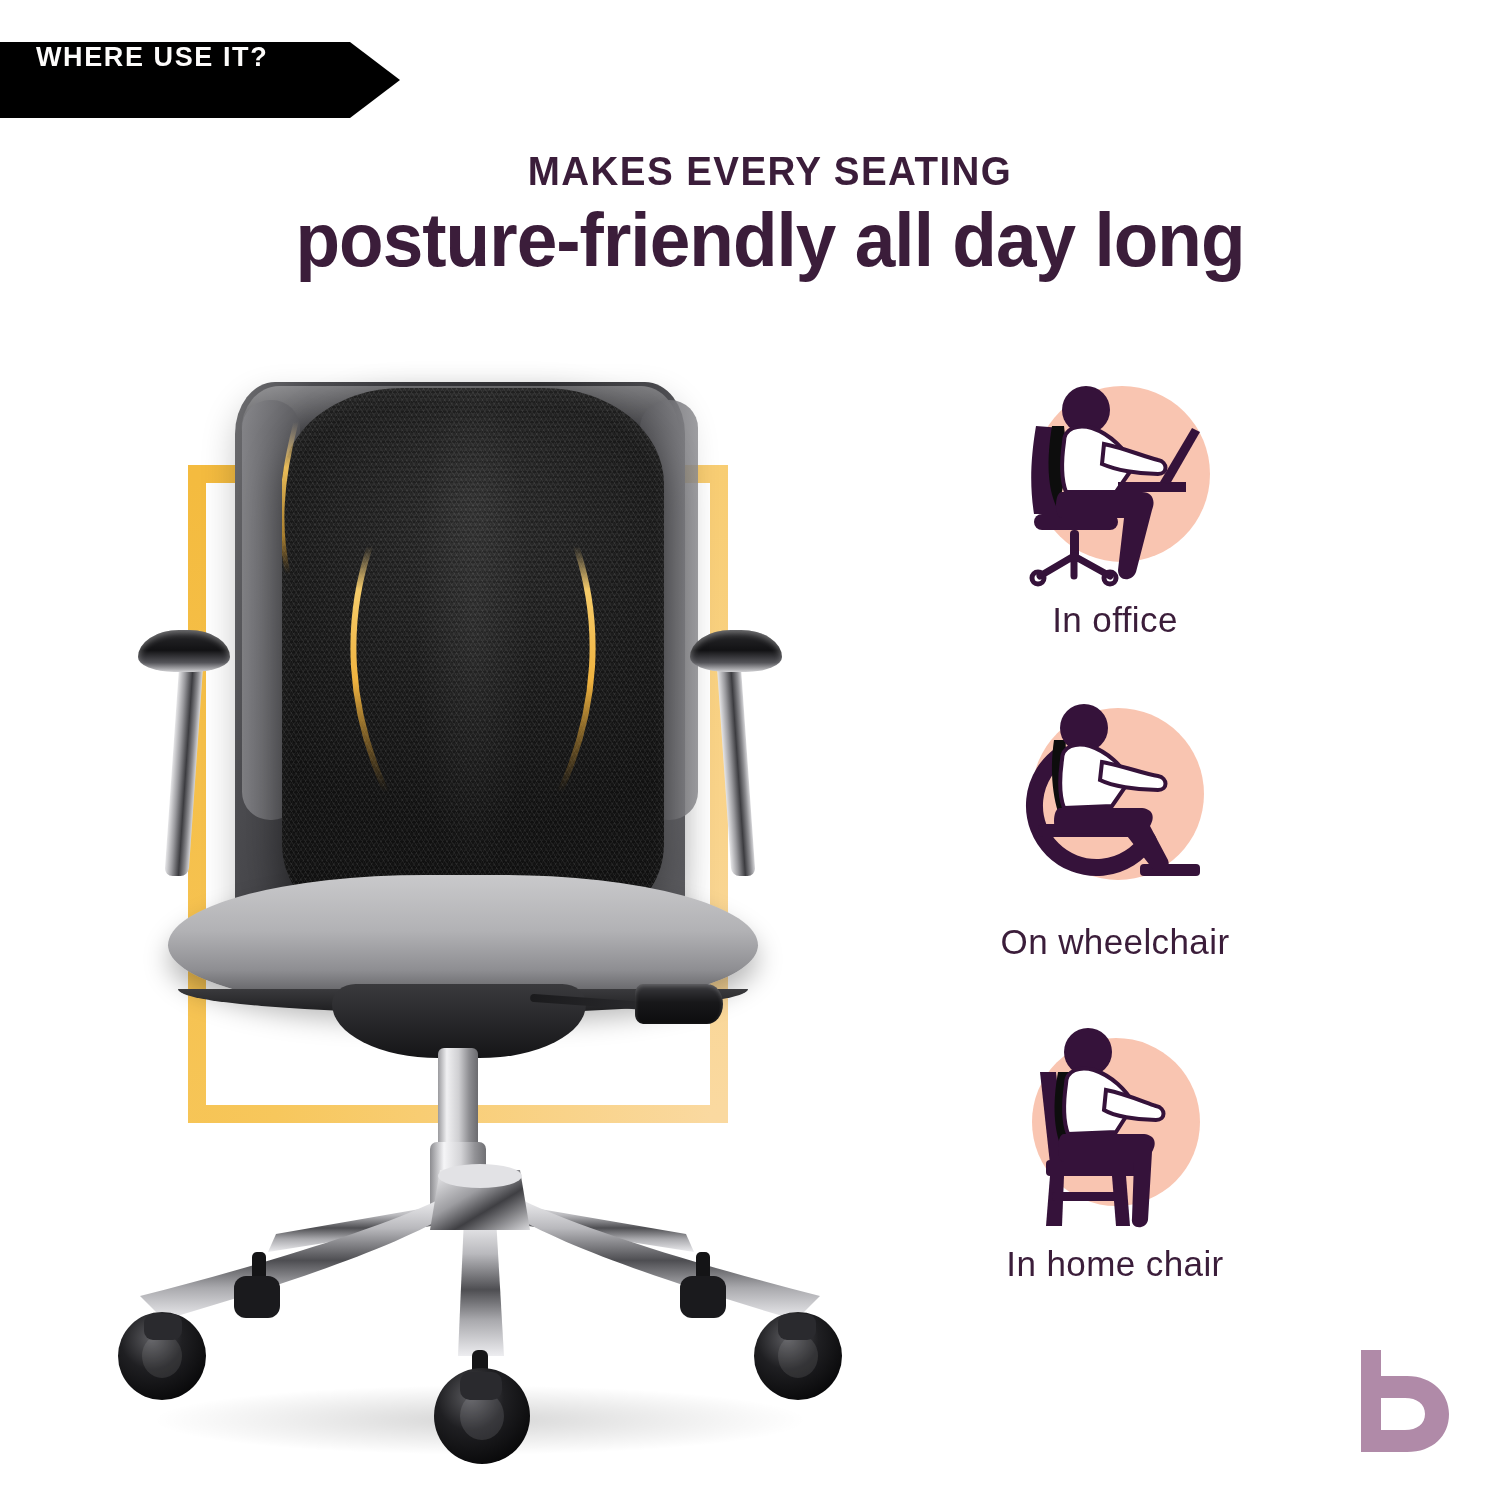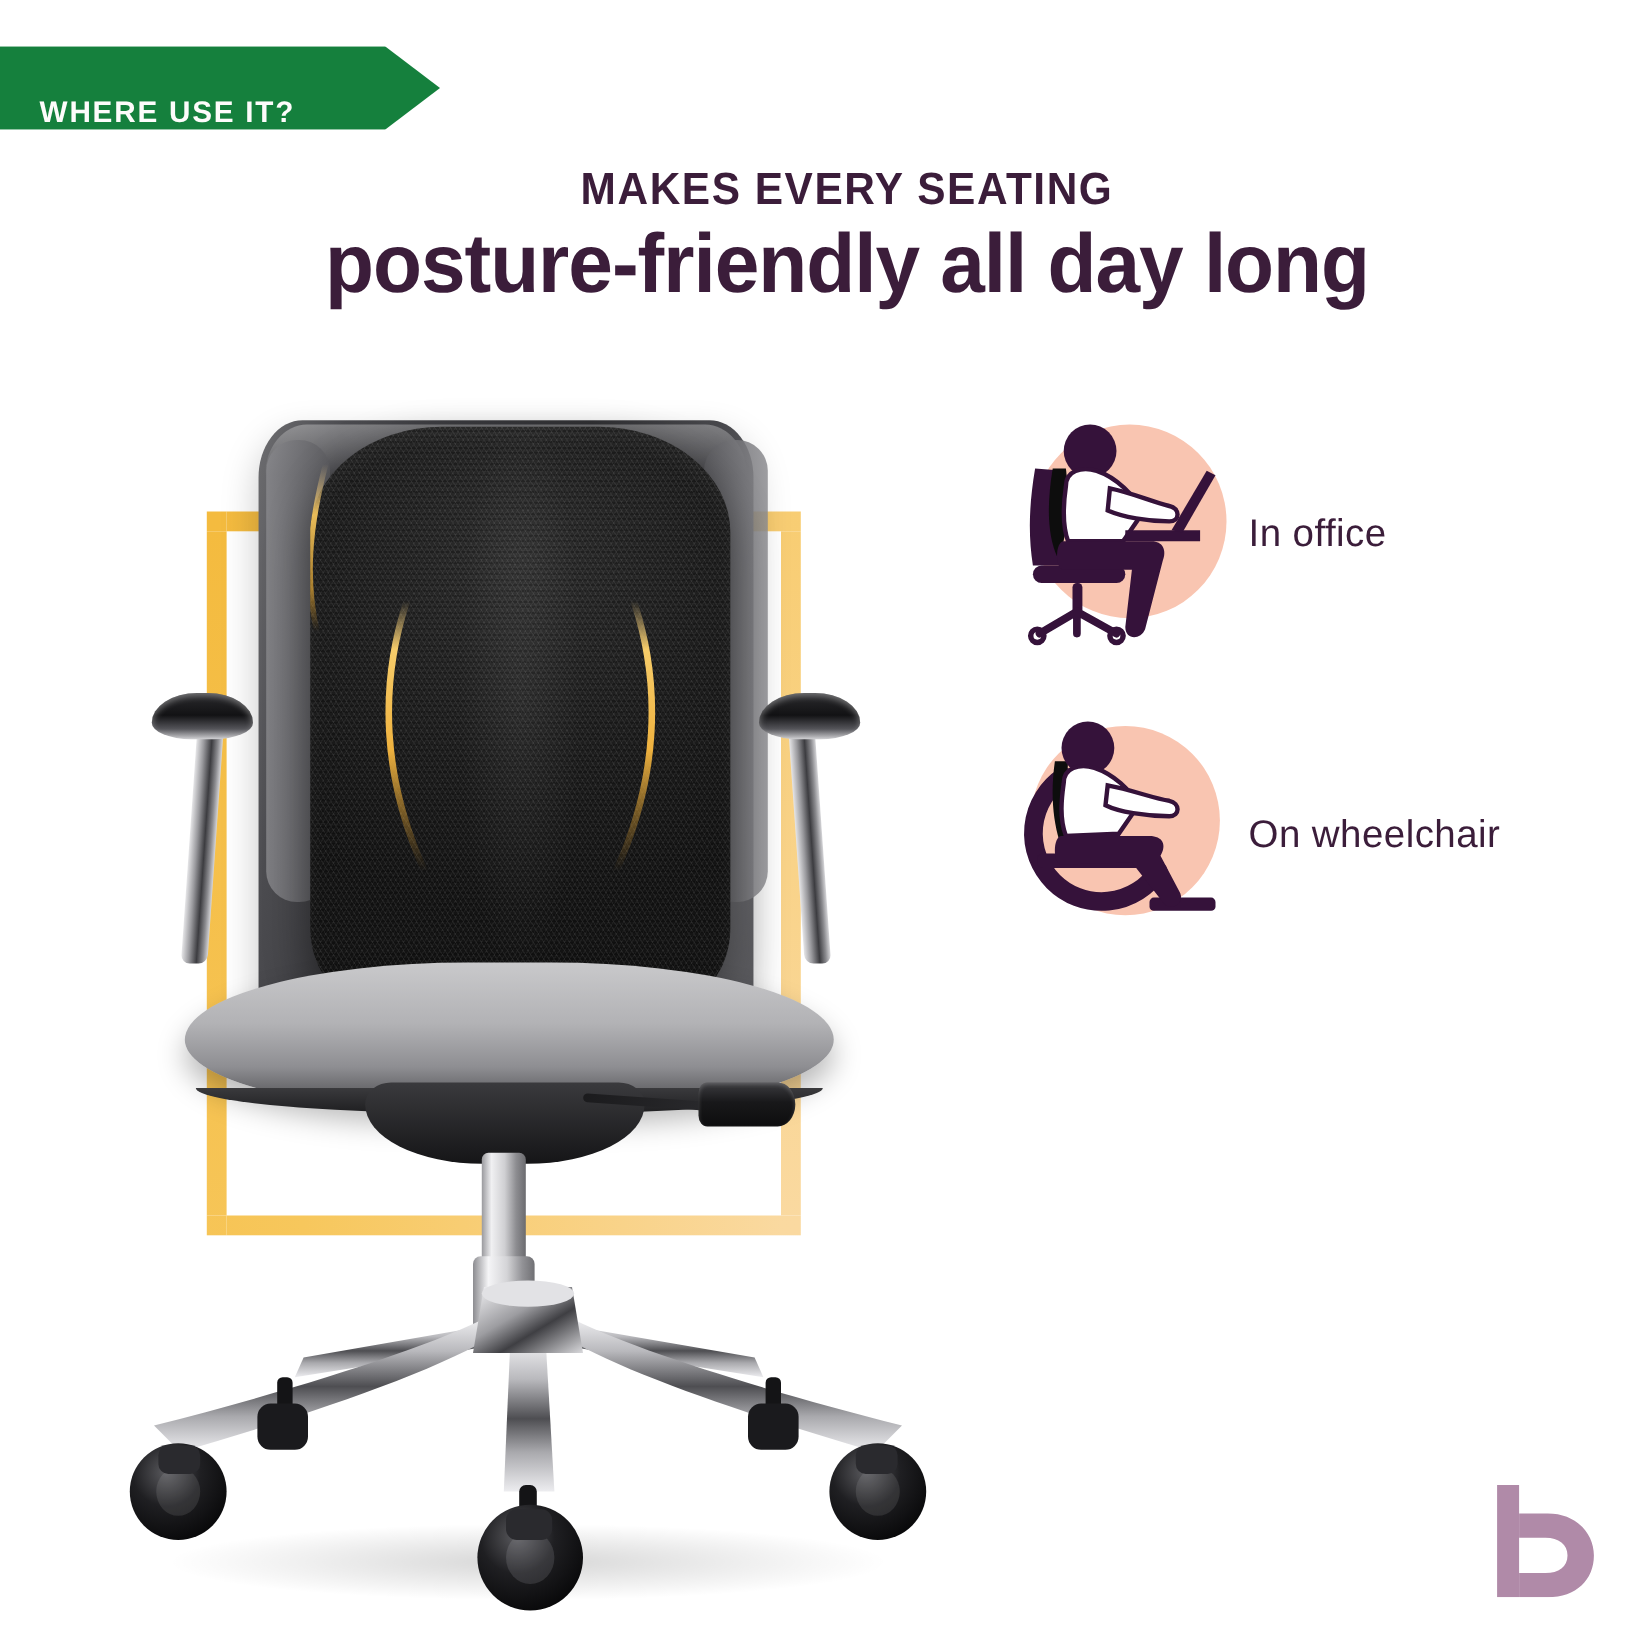--- a/index.html
+++ b/index.html
@@ -20,23 +20,23 @@
     background: #ffffff;
   }
 
   
   .ribbon {
     position: absolute;
     left: 0;
     top: 42px;
     width: 400px;
     height: 76px;
-    background: #15803d;
+    background: #000000;
     display: flex;
-    align-items: flex-end;
+    align-items: flex-start;
     -webkit-clip-path: polygon(0 0, 350px 0, 400px 50%, 350px 100%, 0 100%);
     clip-path: polygon(0 0, 350px 0, 400px 50%, 350px 100%, 0 100%);
   }
   .ribbon-label {
     color: #fdfcfb;
     font-size: 27px;
     font-weight: bold;
     letter-spacing: 1.6px;
     padding-left: 36px;
     white-space: nowrap;
@@ -298,21 +298,21 @@
 
   
   .usecases {
     position: absolute;
     left: 905px;
     top: 370px;
     width: 420px;
   }
   .usecase {
     display: flex;
-    flex-direction: row;
+    flex-direction: column;
     align-items: center;
     margin-bottom: 52px;
   }
   .usecase:last-child { margin-bottom: 0; }
 
   .usecase-icon {
     position: relative;
     width: 230px;
     height: 222px;
   }
@@ -527,20 +527,51 @@
           <path d="M102 70 C124 74, 144 82, 158 84 C168 86, 168 98, 158 98
                    C136 98, 112 94, 100 88 Z" fill="#FFFFFF" stroke="#35123A" stroke-width="4"></path>
 
           <path d="M60 116 L140 116 C152 116, 156 124, 150 134 L168 168
                    C172 178, 158 186, 152 176 L124 140 L60 142 C52 142, 52 116, 60 116 Z" fill="#35123A"></path>
         </svg>
       </div>
       <div class="usecase-label">On wheelchair</div>
     </div>
 
+    <div class="usecase">
+      <div class="usecase-icon">
+        <svg viewBox="0 0 230 222">
+          <ellipse cx="116" cy="108" rx="84" ry="84" fill="#F9C5B1"></ellipse>
+
+          <path d="M40 58 L56 58 L66 150 L50 150 Z" fill="#35123A"></path>
+
+          <rect x="46" y="146" width="92" height="16" rx="4" fill="#35123A"></rect>
+
+          <path d="M50 162 L64 162 L62 212 L46 212 Z" fill="#35123A"></path>
+
+          <path d="M112 162 L126 162 L130 212 L116 212 Z" fill="#35123A"></path>
+
+          <rect x="52" y="178" width="74" height="9" rx="3" fill="#35123A"></rect>
+
+          <path d="M58 58 C52 92, 54 116, 62 136 C72 120, 74 88, 70 58 Z" fill="#0D0D0D"></path>
+
+          <circle cx="88" cy="38" r="24" fill="#35123A"></circle>
+
+          <path d="M66 70 C66 56, 80 52, 94 56 C112 62, 126 76, 134 90 L116 118 L68 120
+                   C62 104, 64 84, 66 70 Z" fill="#FFFFFF" stroke="#35123A" stroke-width="4"></path>
+
+          <path d="M106 76 C126 80, 144 88, 156 92 C166 94, 166 106, 156 106
+                   C136 106, 114 102, 104 96 Z" fill="#FFFFFF" stroke="#35123A" stroke-width="4"></path>
+
+          <path d="M64 120 L142 120 C154 120, 158 128, 152 138 L148 206
+                   C146 216, 130 216, 132 204 L134 148 L64 148 C56 148, 56 120, 64 120 Z" fill="#35123A"></path>
+        </svg>
+      </div>
+      <div class="usecase-label">In home chair</div>
+    </div>
 
   </div>
 
   <div class="brand-logo">
     <svg viewBox="0 0 96 104">
 
       <path d="M6 2 L26 2 L26 104 L6 104 Z" fill="#B08AA8"></path>
       <path d="M26 28 L52 28 C78 28, 94 46, 94 66 C94 88, 78 104, 52 104
                L26 104 L26 82 L50 82 C62 82, 70 76, 70 66 C70 56, 62 50, 50 50
                L26 50 Z" fill="#B08AA8"></path>

